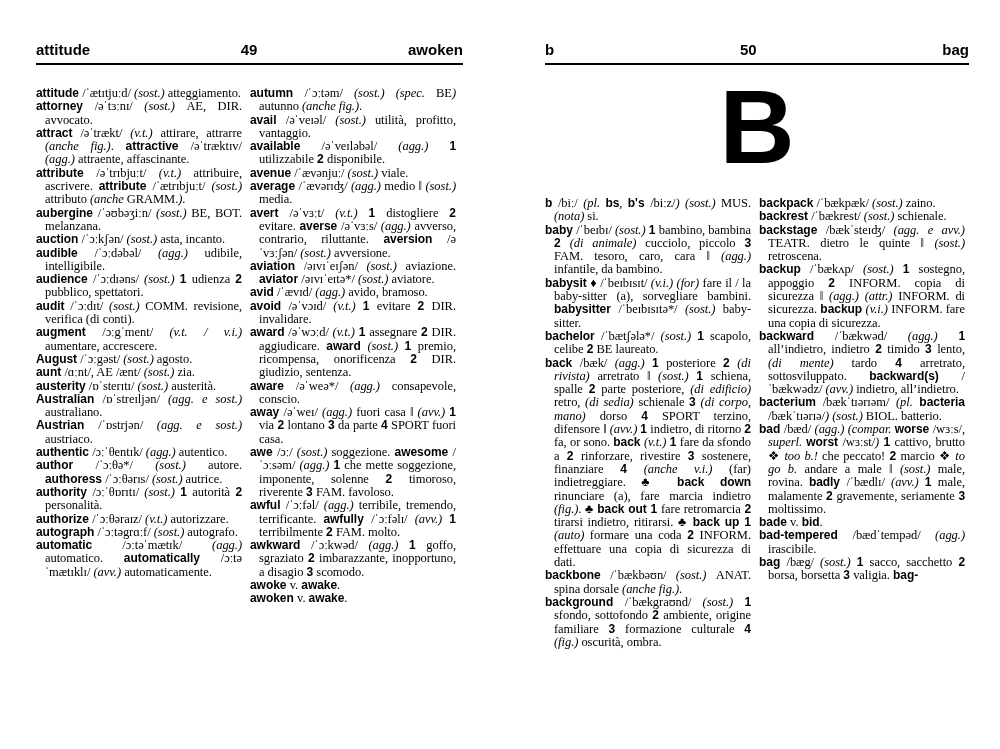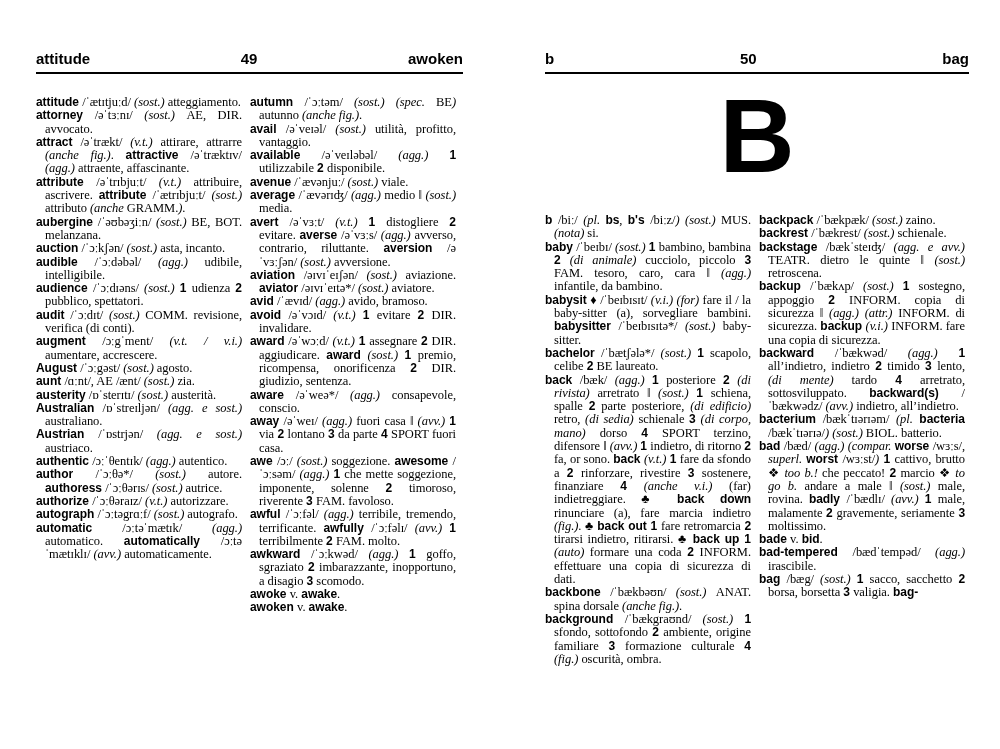--- a/index.html
+++ b/index.html
@@ -4,21 +4,21 @@
 <style>
   html, body {
     margin: 0; padding: 0;
     width: 1000px; height: 749px;
     background: #ffffff;
     color: #000;
     font-family: "Liberation Serif", serif;
     overflow: hidden;
     position: relative;
   }
-  .page { position: absolute; top: 50px; }
+  .page { position: absolute; top: 41px; }
   #page-left  { left: 36px;  width: 427px; }
   #page-right { left: 545px; width: 424px; }
 
   .hdr {
     display: flex; justify-content: space-between; align-items: baseline;
     font-family: "Liberation Sans", sans-serif;
     font-weight: bold; font-size: 15px;
     border-bottom: 2.5px solid #000;
     padding-bottom: 5px;
   }
@@ -27,21 +27,21 @@
   .bigletter {
     font-family: "Liberation Sans", sans-serif;
     font-weight: bold;
     font-size: 104px;
     line-height: 96px;
     text-align: center;
     margin-top: 14px;
   }
 
   .cols { display: flex; gap: 8px; margin-top: 22px; }
-  .cols-b { margin-top: 30px; }
+  .cols-b { margin-top: 22px; }
   .col {
     width: 206px;
     font-size: 12.5px;
     line-height: 13.3px;
     text-align: justify;
     letter-spacing: -0.05px;
   }
   .entry { padding-left: 9px; text-indent: -9px; }
 
   .h {
@@ -73,20 +73,21 @@
         <div class="entry"><span class="h">audience </span><span class="p">/ˈɔːdɪəns/ </span><span class="i">(sost.) </span><span class="h">1 </span><span class="p">udienza </span><span class="h">2 </span><span class="p">pubblico, spettatori.</span></div>
         <div class="entry"><span class="h">audit </span><span class="p">/ˈɔːdɪt/ </span><span class="i">(sost.) </span><span class="p">COMM. revisione, verifica (di conti).</span></div>
         <div class="entry"><span class="h">augment </span><span class="p">/ɔːgˈment/ </span><span class="i">(v.t. / v.i.) </span><span class="p">aumentare, accrescere.</span></div>
         <div class="entry"><span class="h">August </span><span class="p">/ˈɔːgəst/ </span><span class="i">(sost.) </span><span class="p">agosto.</span></div>
         <div class="entry"><span class="h">aunt </span><span class="p">/ɑːnt/, AE /ænt/ </span><span class="i">(sost.) </span><span class="p">zia.</span></div>
         <div class="entry"><span class="h">austerity </span><span class="p">/ɒˈsterɪtɪ/ </span><span class="i">(sost.) </span><span class="p">austerità.</span></div>
         <div class="entry"><span class="h">Australian </span><span class="p">/ɒˈstreɪljən/ </span><span class="i">(agg. e sost.) </span><span class="p">australiano.</span></div>
         <div class="entry"><span class="h">Austrian </span><span class="p">/ˈɒstrjən/ </span><span class="i">(agg. e sost.) </span><span class="p">austriaco.</span></div>
         <div class="entry"><span class="h">authentic </span><span class="p">/ɔːˈθentɪk/ </span><span class="i">(agg.) </span><span class="p">autentico.</span></div>
         <div class="entry"><span class="h">author </span><span class="p">/ˈɔːθə*/ </span><span class="i">(sost.) </span><span class="p">autore. </span><span class="h">authoress </span><span class="p">/ˈɔːθərɪs/ </span><span class="i">(sost.) </span><span class="p">autrice.</span></div>
+        <div class="entry"><span class="h">authority </span><span class="p">/ɔːˈθɒrɪtɪ/ </span><span class="i">(sost.) </span><span class="h">1 </span><span class="p">autorità </span><span class="h">2 </span><span class="p">personalità.</span></div>
         <div class="entry"><span class="h">authorize </span><span class="p">/ˈɔːθəraɪz/ </span><span class="i">(v.t.) </span><span class="p">autorizzare.</span></div>
         <div class="entry"><span class="h">autograph </span><span class="p">/ˈɔːtəgrɑːf/ </span><span class="i">(sost.) </span><span class="p">autografo.</span></div>
         <div class="entry"><span class="h">automatic </span><span class="p">/ɔːtəˈmætɪk/ </span><span class="i">(agg.) </span><span class="p">automatico. </span><span class="h">automatically </span><span class="p">/ɔːtəˈmætɪklɪ/ </span><span class="i">(avv.) </span><span class="p">automaticamente.</span></div>
       </div>
     <div class="col">
         <div class="entry"><span class="h">autumn </span><span class="p">/ˈɔːtəm/ </span><span class="i">(sost.) (spec. </span><span class="p">BE</span><span class="i">) </span><span class="p">autunno </span><span class="i">(anche fig.)</span><span class="p">.</span></div>
         <div class="entry"><span class="h">avail </span><span class="p">/əˈveɪəl/ </span><span class="i">(sost.) </span><span class="p">utilità, profitto, vantaggio.</span></div>
         <div class="entry"><span class="h">available </span><span class="p">/əˈveɪləbəl/ </span><span class="i">(agg.) </span><span class="h">1 </span><span class="p">utilizzabile </span><span class="h">2 </span><span class="p">disponibile.</span></div>
         <div class="entry"><span class="h">avenue </span><span class="p">/ˈævənjuː/ </span><span class="i">(sost.) </span><span class="p">viale.</span></div>
         <div class="entry"><span class="h">average </span><span class="p">/ˈævərɪʤ/ </span><span class="i">(agg.) </span><span class="p">medio ‖ </span><span class="i">(sost.) </span><span class="p">media.</span></div>

